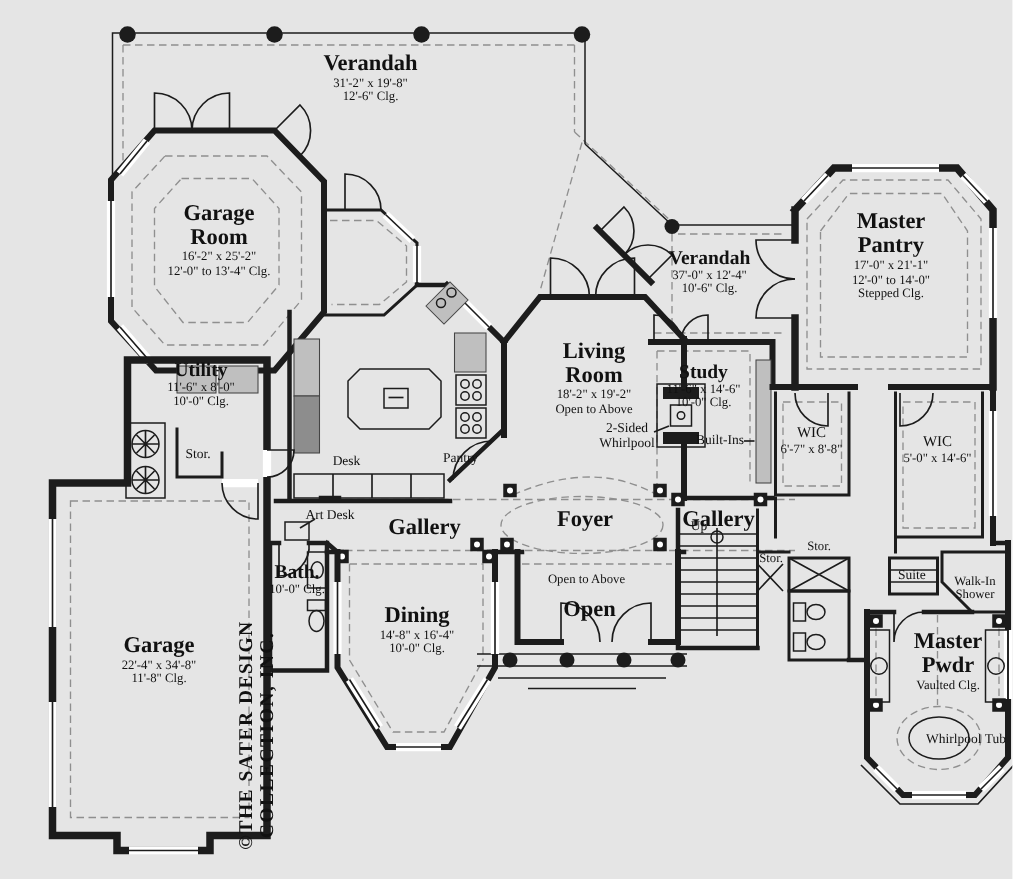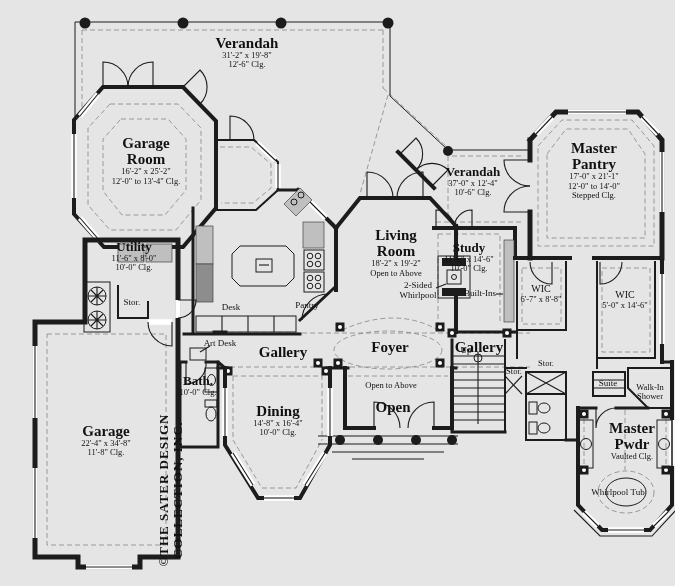--- a/index.html
+++ b/index.html
@@ -408,21 +408,21 @@
   <div>Walk-In</div>
   <div>Shower</div>
 </div>
 
 <div class="lbl" style="left:632px;top:441px">
   <div class="r15">Master</div>
   <div class="r15">Pwdr</div>
   <div class="dim">Vaulted Clg.</div>
 </div>
 
-<div class="lbl sm" style="left:618px;top:493px">Whirlpool Tub</div>
+<div class="lbl sm" style="left:644px;top:493px">Whirlpool Tub</div>
 <div class="lbl sm" style="left:231px;top:308px">Desk</div>
 <div class="lbl sm" style="left:307px;top:306px">Pantry</div>
 
 <div class="lbl rot" style="left:171px;top:490px;font-size:13px;font-weight:bold">
   <div>©THE SATER DESIGN</div>
   <div>COLLECTION, INC.</div>
 </div>
 
 </div>
 

